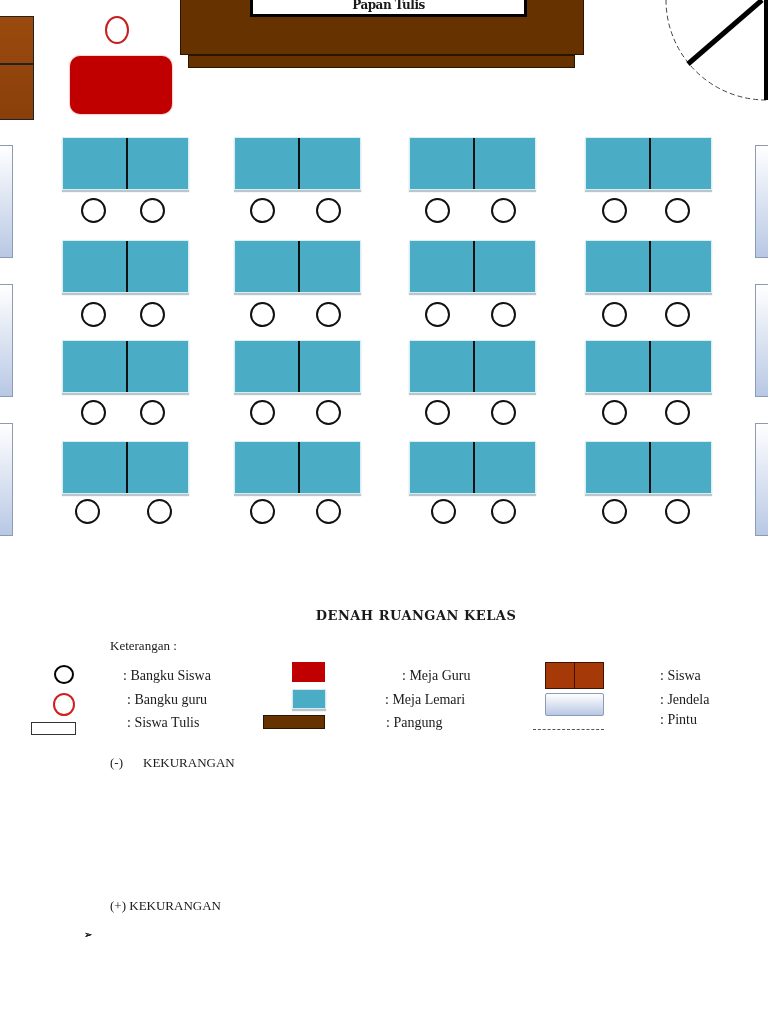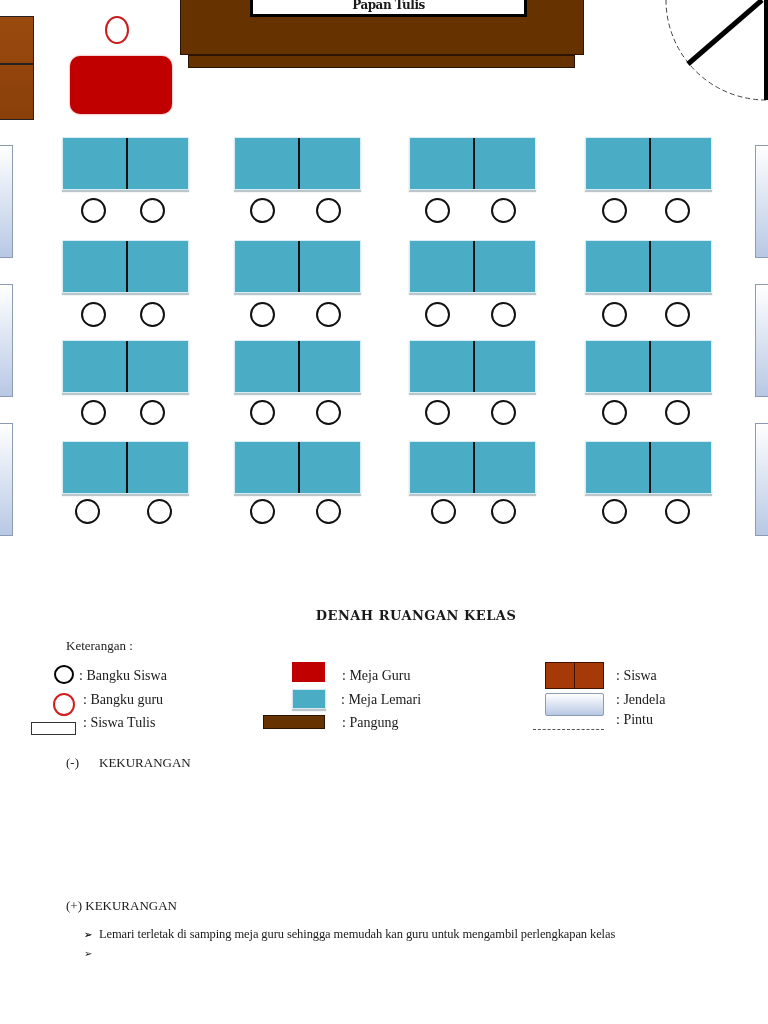--- a/index.html
+++ b/index.html
@@ -30,21 +30,21 @@
             background: linear-gradient(#ffffff, #b8c8e4); }
 
   
   .desk { width: 127px; height: 53px; background: #4bacc6; border: 1px solid #d9eef4; box-sizing: border-box;
           box-shadow: 0 2px 1px #b9c6cc; }
   .desk-divider { position: absolute; left: 63px; top: 0; width: 1.5px; height: 100%; background: #111; }
   .chair { width: 25px; height: 25px; border: 2px solid #111; border-radius: 50%; box-sizing: border-box; background: #fff; }
 
   
   .title { left: 0; top: 608px; width: 832px; text-align: center; font-family: "DejaVu Serif", serif; font-weight: bold; font-size: 13px; letter-spacing: 0.5px; }
-  .txt { font-size: 14px; white-space: nowrap; }
+  .txt { font-size: 14px; white-space: nowrap; margin-left: 44px; }
   .leg-circle-black { width: 20px; height: 19px; border: 2.5px solid #000; border-radius: 50%; box-sizing: border-box; }
   .leg-circle-red { width: 22px; height: 23px; border: 2.5px solid #d02020; border-radius: 50%; box-sizing: border-box; }
   .leg-board { width: 45px; height: 13px; border: 1px solid #333; box-sizing: border-box; background: #fff; }
   .leg-red { width: 33px; height: 20px; background: #c00000; }
   .leg-blue { width: 34px; height: 20px; background: #4bacc6; border: 1px solid #d8e8ee; box-sizing: border-box; box-shadow: 0 2px 1px #b9c6cc; }
   .leg-brown { width: 62px; height: 14px; background: #663300; border: 1px solid #2b1500; box-sizing: border-box; }
   .leg-lemari { width: 59px; height: 27px; background: #a53a08; border: 1px solid #401200; box-sizing: border-box; }
   .leg-lemari-split { position: absolute; left: 28px; top: 0; width: 1px; height: 100%; background: #401200; }
   .leg-jendela { width: 59px; height: 23px; border: 1px solid #8b9bb3; box-sizing: border-box; border-radius: 2px;
                  background: linear-gradient(#ffffff, #b8c8e4); }
@@ -181,21 +181,21 @@
   <div class="abs leg-circle-black" style="left:54px; top:665px;"></div>
   <div class="abs txt" style="left:79px; top:668px;">: Bangku Siswa</div>
 
   <div class="abs leg-circle-red" style="left:53px; top:693px;"></div>
   <div class="abs txt" style="left:83px; top:692px;">: Bangku guru</div>
 
   <div class="abs leg-board" style="left:31px; top:722px;"></div>
   <div class="abs txt" style="left:83px; top:715px;">: Siswa Tulis</div>
 
   <div class="abs leg-red" style="left:292px; top:662px;"></div>
-  <div class="abs txt" style="left:342px; top:668px;">: Meja Guru</div>
+  <div class="abs txt" style="left:358px; top:668px;">: Meja Guru</div>
 
   <div class="abs leg-blue" style="left:292px; top:689px;"></div>
   <div class="abs txt" style="left:341px; top:692px;">: Meja Lemari</div>
 
   <div class="abs leg-brown" style="left:263px; top:715px;"></div>
   <div class="abs txt" style="left:342px; top:715px;">: Pangung</div>
 
   <div class="abs leg-lemari" style="left:545px; top:662px;">
       <div class="leg-lemari-split"></div>
     </div>
@@ -210,16 +210,16 @@
 
 <div>
   <div class="abs txt" style="left:66px; top:755px; font-size:13px;">(-)</div>
   <div class="abs txt" style="left:99px; top:755px; font-size:13px;">KEKURANGAN</div>
 </div>
 
 <div>
   <div class="abs txt" style="left:66px; top:898px; font-size:13px;">(+) KEKURANGAN</div>
   <ul class="abs bullets">
     <li><span class="arrow">➢</span></li>
-    <li><span class="arrow">➢</span><span>Lemari terletak di samping meja guru sehingga memudah kan guru untuk mengambil perlengkapan kelas</span></li>
+    <li><span class="arrow">➢</span></li>
     <li><span class="arrow">➢</span></li>
   </ul>
 </div>
 
 </body></html>

